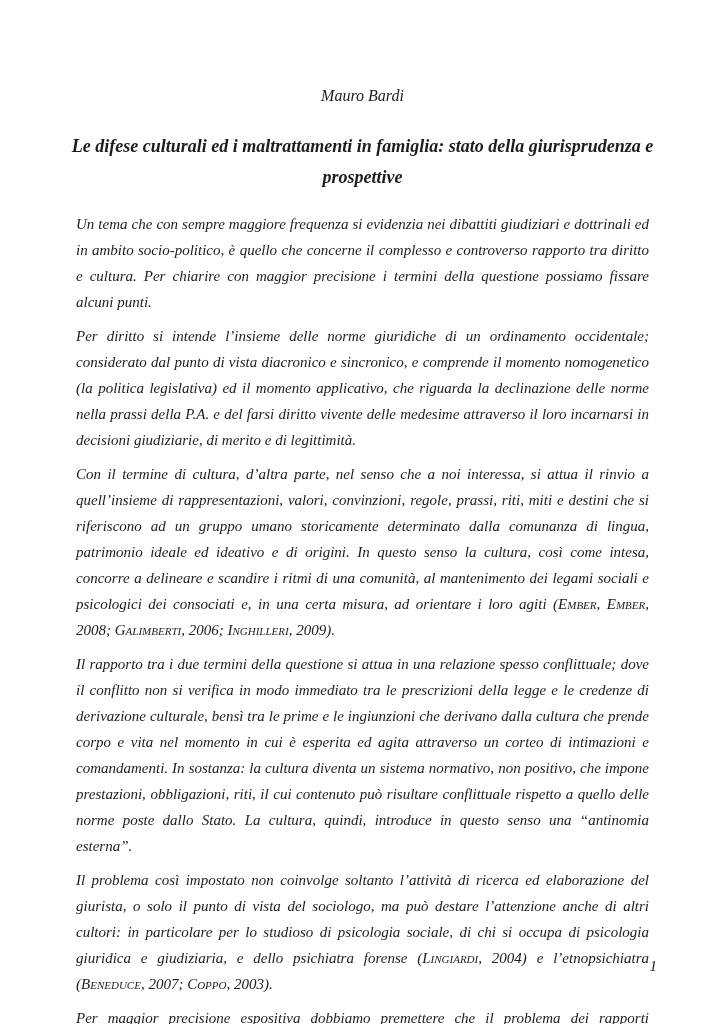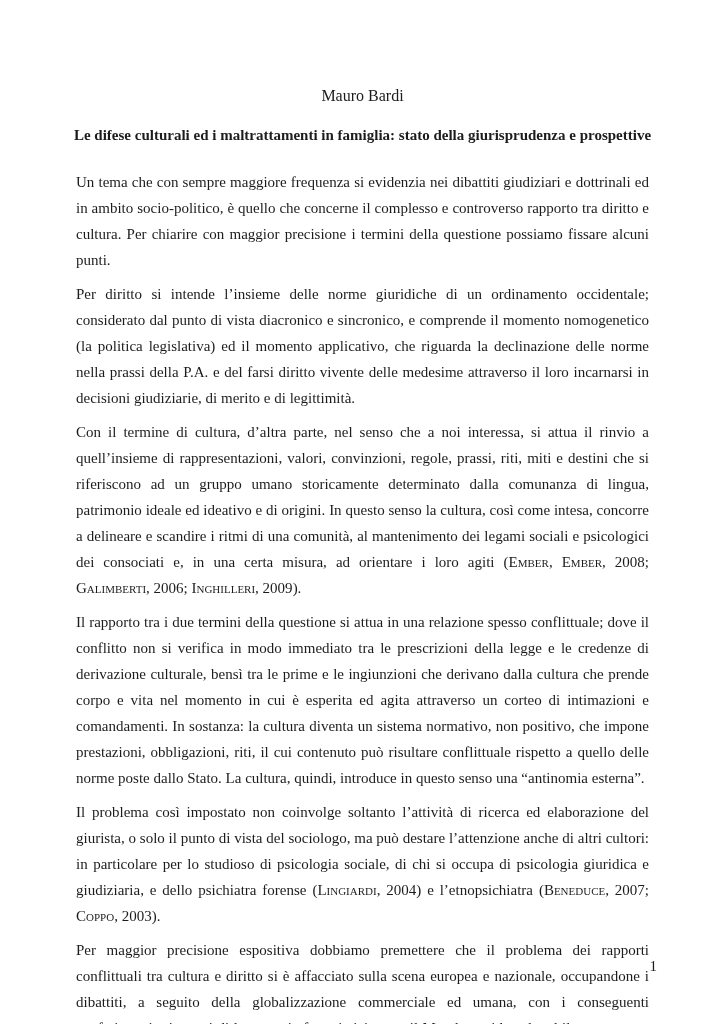--- a/index.html
+++ b/index.html
@@ -1,37 +1,37 @@
 <!DOCTYPE html>
 <html><head>
 <meta charset="utf-8">
 <style>
-  * { margin: 0; padding: 0; box-sizing: border-box; }
+  * { margin: 0; padding: 0; box-sizing: border-box; font-style: italic; }
   html, body { background: #ffffff; }
   .page {
     width: 724px;
     height: 1024px;
     background: #ffffff;
     position: relative;
     font-family: "Liberation Serif", serif;
     color: #1c1c1c;
     padding: 86px 67px 0 68px;
     overflow: hidden;
   }
   .author {
     text-align: center;
     font-size: 16px;
     line-height: 20px;
   }
   .title {
     text-align: center;
-    font-size: 15px;
+    font-size: 18px;
     font-weight: bold;
     line-height: 31px;
-    margin-top: 14px;
+    margin-top: 25px;
   }
   .body-text {
     margin-top: 18px;
     font-size: 15px;
     line-height: 26px;
     text-align: justify;
   }
   .body-text p { margin: 8px; }
   .sc { font-variant: small-caps; }
   .page-number {

